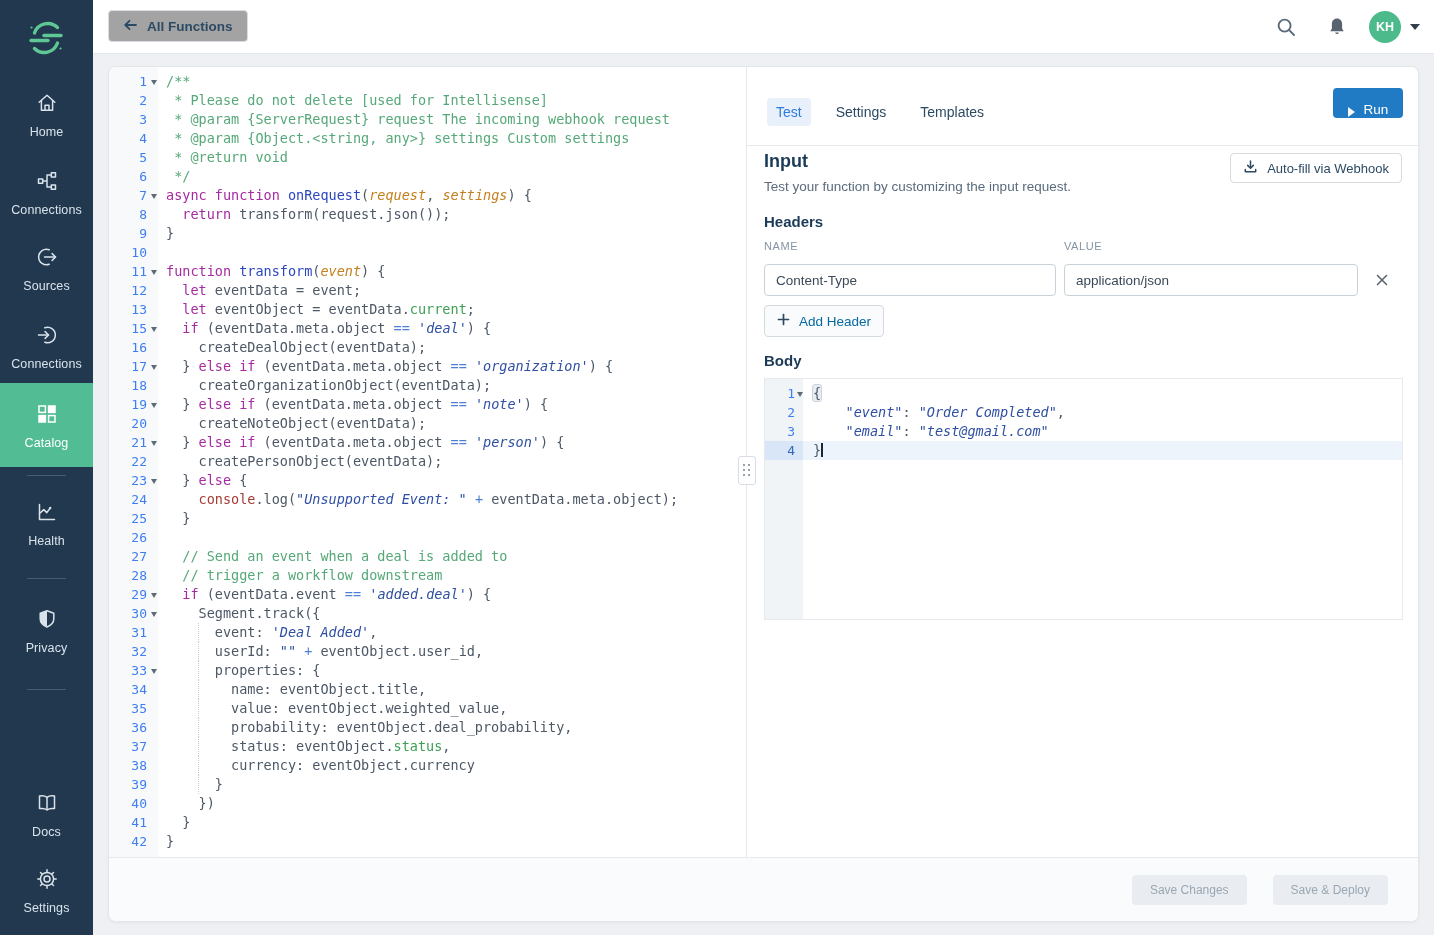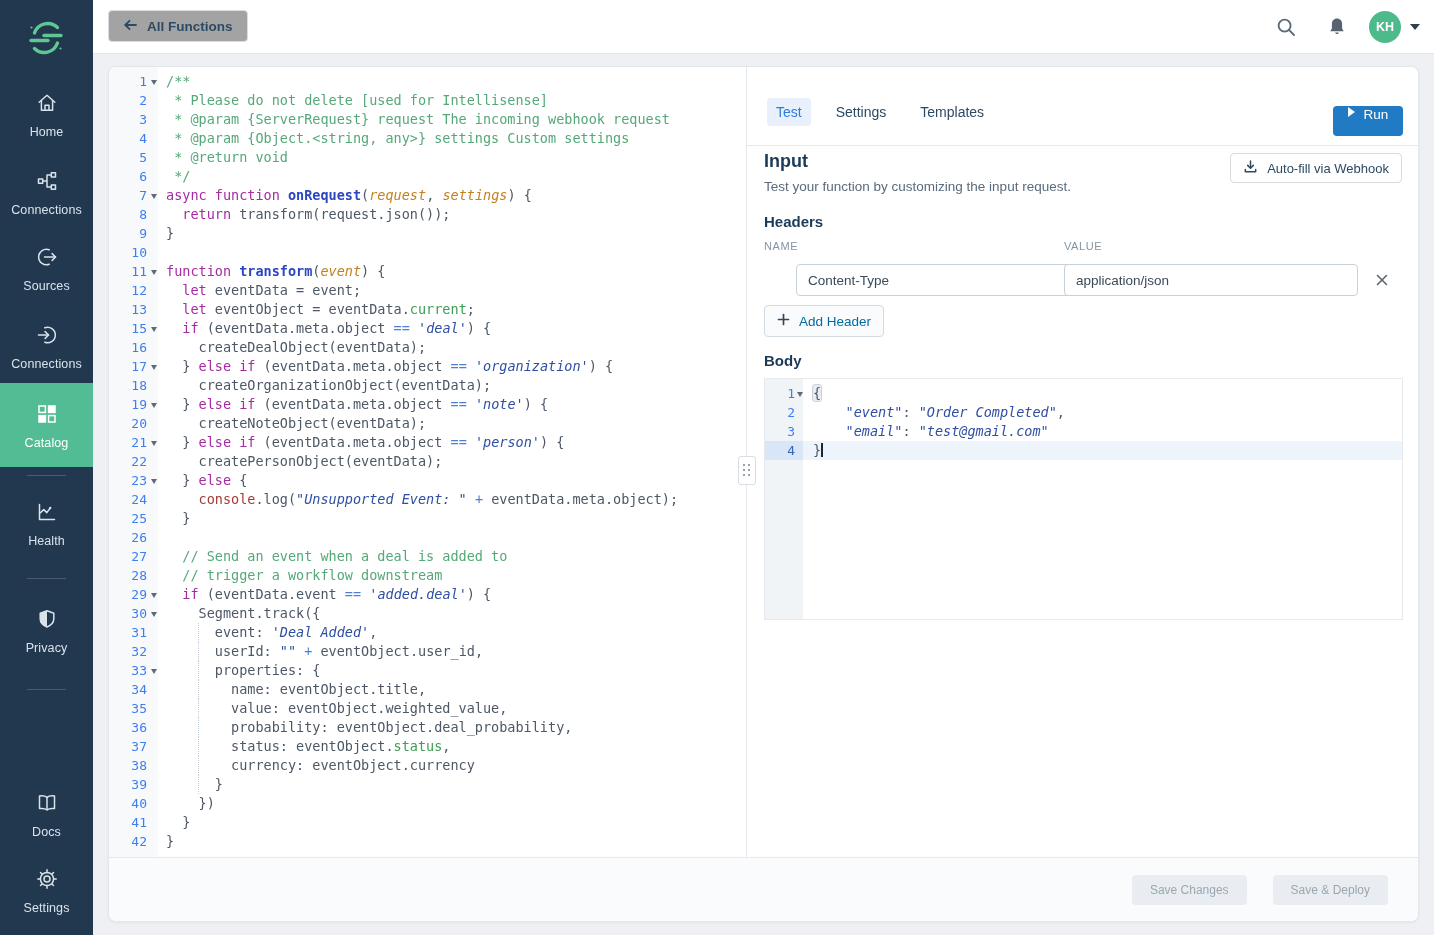--- a/index.html
+++ b/index.html
@@ -43,35 +43,35 @@
   .code-pane{position:absolute;left:0;top:0;width:637px;bottom:64px;overflow:hidden;background:#fff;}
   .gutter-bg{position:absolute;left:0;top:0;bottom:0;width:49px;background:#f7f9fb;}
   .code-lines{position:absolute;left:0;right:0;top:5px;font-family:"DejaVu Sans Mono",monospace;font-size:13.5px;line-height:19px;}
   .crow{height:19px;position:relative;}
   .crow .ln{position:absolute;left:0;top:0;width:38px;text-align:right;color:#3e7ef0;font-size:13px;}
   .fold{position:absolute;left:42px;top:8px;width:0;height:0;border-left:3.5px solid transparent;border-right:3.5px solid transparent;border-top:5px solid #5e6b77;}
   .crow .ct{display:block;margin-left:57px;white-space:pre;}
   .crow .guide{position:absolute;left:89px;top:0;bottom:0;border-left:1px dotted #c4cdd6;}
   .tk-cm{color:#55a878;}
   .tk-kw{color:#a62aa2;}
-  .tk-fn{color:#2b46c0;font-weight:bold;}
+  .tk-fn{color:#2b46c0;font-weight:normal;}
   .tk-pa{color:#c5801f;font-style:italic;}
   .tk-op{color:#4d7fd8;}
   .tk-st{color:#2f4fa3;font-style:italic;}
   .tk-cs{color:#a43c34;}
   .tk-gr{color:#3da055;}
   .tk-pl{color:#4d5866;}
   .tk-br{color:#4d5866;background:#e9edf2;outline:1px solid #c9d3dd;border-radius:2px;}
   
   .test-pane{position:absolute;left:638px;top:0;right:0;bottom:64px;background:#fff;}
   .tabs-row{position:absolute;top:0;left:0;right:0;height:66px;border-bottom:1px solid #e6eaee;display:flex;align-items:center;gap:16px;padding-left:20px;margin-top:12px;}
   .tab{height:28px;line-height:28px;padding:0 9px;border-radius:4px;font-size:14px;color:#2c4a63;cursor:pointer;}
   .tab.active{background:#e7f0fb;color:#2f7bdc;}
   .run-btn{position:absolute;right:15px;top:21px;width:70px;height:30px;background:#217bc4;border-radius:4px;border:none;cursor:pointer;
-    display:flex;align-items:flex-start;justify-content:center;gap:9px;color:#fff;font-size:13.5px;font-family:"Liberation Sans",sans-serif;margin-top:18px;}
+    display:flex;align-items:flex-end;justify-content:center;gap:9px;color:#fff;font-size:13.5px;font-family:"Liberation Sans",sans-serif;}
   .play{width:0;height:0;border-top:5px solid transparent;border-bottom:5px solid transparent;border-left:7px solid #fff;}
   .input-section{position:absolute;top:66px;left:0;right:0;bottom:0;}
   .h-input{position:absolute;left:17px;top:18px;font-size:18px;font-weight:bold;color:#1b3a57;margin:0;}
   .sub{position:absolute;left:17px;top:46px;font-size:13.5px;color:#5a6b7c;}
   .autofill-btn{position:absolute;right:16px;top:20px;height:30px;display:flex;align-items:center;gap:9px;padding:0 12px;
     background:#fff;border:1px solid #d6dbe0;border-radius:4px;cursor:pointer;font-size:13px;color:#2c4a63;}
   .h-sec{position:absolute;left:17px;font-size:15px;font-weight:bold;color:#1b3a57;margin:0;}
   .col-label{position:absolute;font-size:11px;letter-spacing:.6px;color:#8494a3;}
   .hdr-input{position:absolute;height:32px;border:1px solid #c9d1d8;border-radius:4px;box-sizing:border-box;
     padding:0 11px;font-size:13.5px;color:#3a4a58;font-family:"Liberation Sans",sans-serif;background:#fff;}
@@ -422,21 +422,21 @@
               <path d="M2.5 11.3 V13.6 H13.5 V11.3"></path>
           </svg>
         </span>
         <span>Auto-fill via Webhook</span>
       </button>
 
       <h3 class="h-sec" style="top:80px;">Headers</h3>
       <span class="col-label" style="left:17px;top:107px;">NAME</span>
       <span class="col-label" style="left:317px;top:107px;">VALUE</span>
       <div id="header-rows">
-          <input class="hdr-input" value="Content-Type" style="left: 17px; top: 131px; width: 292px; margin-left: 32px;">
+          <input class="hdr-input" value="Content-Type" style="left: 17px; top: 131px; width: 292px;">
           <input class="hdr-input" value="application/json" style="left: 317px; top: 131px; width: 294px;">
           <span class="x-btn" style="left: 625px; top: 137px;">
             <svg width="14" height="14" viewBox="0 0 14 14" stroke="#5b6770" stroke-width="1.6" stroke-linecap="round">
               <line x1="2.5" y1="2.5" x2="11.5" y2="11.5"></line>
               <line x1="11.5" y1="2.5" x2="2.5" y2="11.5"></line>
             </svg>
           </span>
         </div>
       <button class="add-btn">
         <span>

